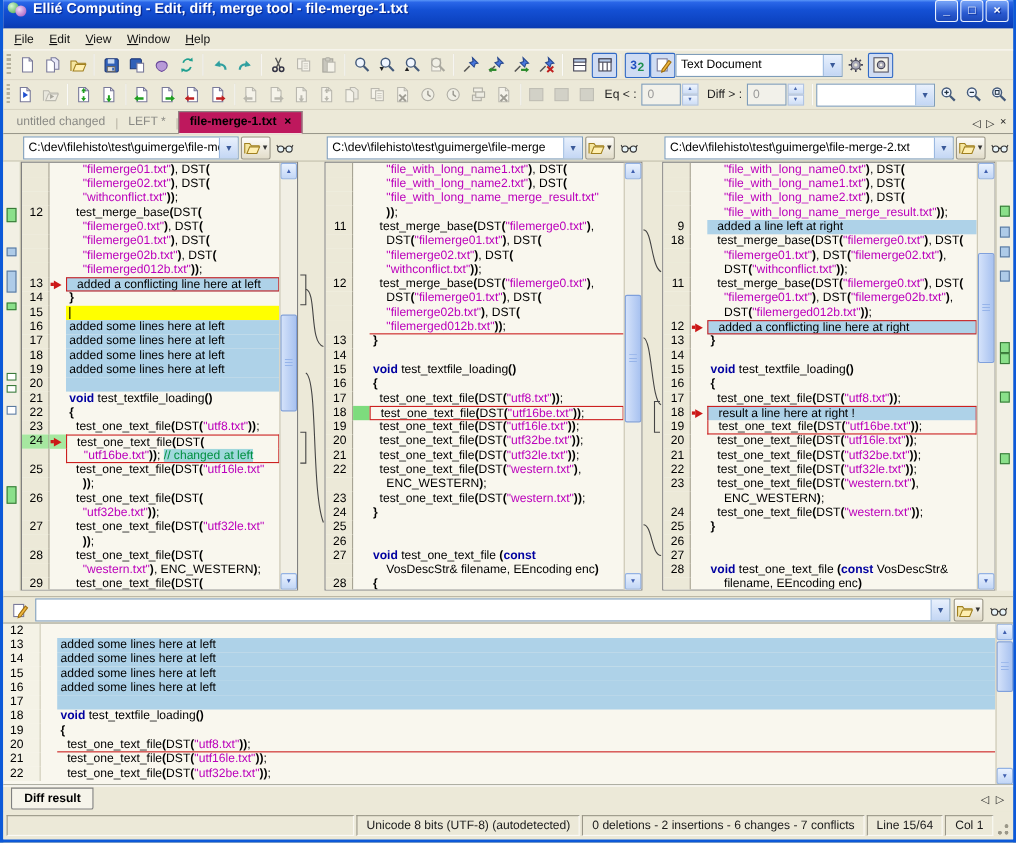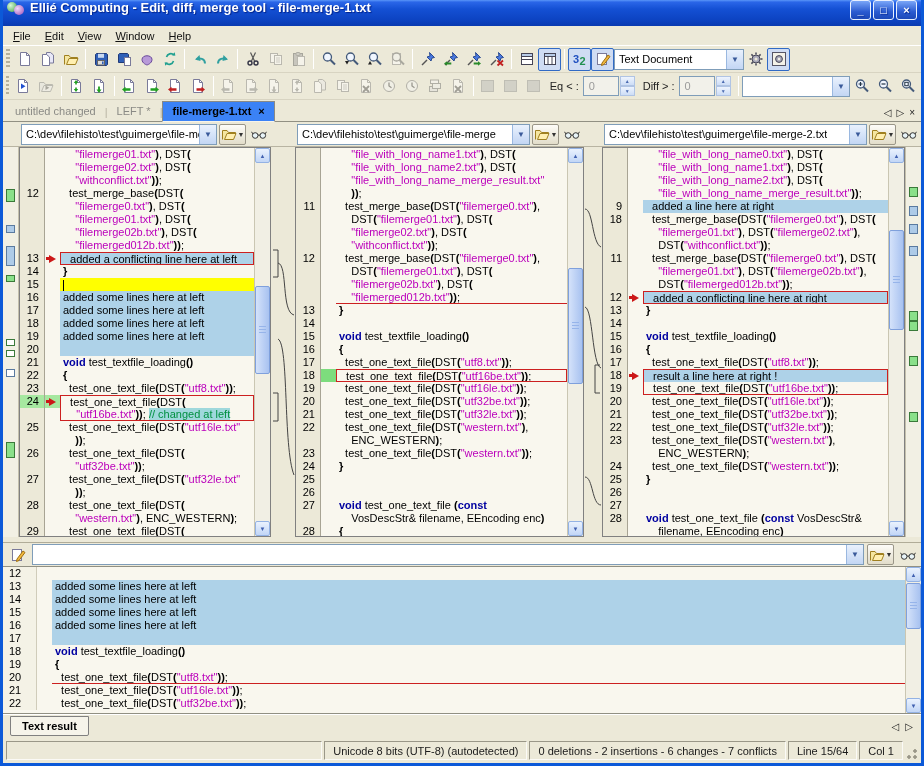--- a/index.html
+++ b/index.html
@@ -32,21 +32,21 @@
   .combo{height:21px;background:#fff;border:1px solid #7f9db9;display:flex;align-items:center;padding-left:4px;overflow:hidden;white-space:nowrap;}
   .combo .cbtn{margin-left:auto;width:17px;height:100%;flex:none;border-left:1px solid #9ab8e0;color:#3a5a9a;font-size:8px;
     background:linear-gradient(180deg,#e9f1fd,#c3d6f4);display:flex;align-items:center;justify-content:center;}
   .spinbox{display:flex;align-items:center;margin-right:4px;}
   .spinval{width:36px;height:20px;border:1px solid #7f9db9;background:#f2f1ea;color:#9a9a9a;display:flex;align-items:center;padding-left:5px;}
   .sarrs{width:15px;height:20px;display:flex;flex-direction:column;margin-left:1px;}
   .sarrs span{flex:1;border:1px solid #b0c4e4;background:linear-gradient(#eef4fe,#cdddf6);font-size:5px;color:#4a6ab0;display:flex;align-items:center;justify-content:center;}
   
   .tabbar{height:22px;flex:none;display:flex;align-items:flex-end;background:#ece9d8;border-bottom:1px solid #919083;padding-left:3px;}
   .tab{padding:3px 9px 4px;color:#8a8a85;white-space:nowrap;}
-  .tab.active{background:#3b82f6;border:1px solid #8a8a85;border-bottom:1px solid #f6f4ea;margin-bottom:-1px;font-weight:bold;color:#000;}
+  .tab.active{background:#be185d;border:1px solid #8a8a85;border-bottom:1px solid #f6f4ea;margin-bottom:-1px;font-weight:bold;color:#000;}
   .tabdiv{color:#b8b4a4;padding:3px 0;}
   .tabclose{margin-left:7px;font-weight:bold;}
   .tabctrls{margin-left:auto;display:flex;gap:5px;padding:3px 6px;color:#222;font-size:10px;}
   
   .pathrow{height:25px;flex:none;display:flex;align-items:center;background:#ece9d8;border-bottom:1px solid #b8b4a2;}
   .pspacer{flex:none;}
   .pathbox{display:flex;align-items:center;gap:2px;padding:0 2px;}
   .pathbox .combo{flex:1;}
   .smallbtn{width:27px;height:21px;flex:none;border:1px solid #9a96882;border:1px solid #9a9688;border-radius:2px;background:linear-gradient(#fdfcf8,#e2ddca);display:flex;align-items:center;justify-content:center;gap:1px;}
   .smallbtn .dar{font-size:7px;color:#333;}
@@ -355,21 +355,21 @@
         </span>
       </span>
       <span class="tbtn on">
         <span>
           <svg width="16" height="16" viewBox="0 0 16 16">
             <rect x="2.5" y="2.5" width="9" height="11" fill="#fff" stroke="#7a7a9a"></rect>
             <path d="M7 12l6-8 2 1.5-6 8-2.5 1z" fill="#f0b840" stroke="#a07010"></path>
           </svg>
         </span>
       </span>
-      <span class="combo" style="width: 130px;">
+      <span class="combo" style="width: 152px;">
         <span>Text Document</span>
         <span class="cbtn">▼</span>
       </span>
       <span class="tbtn">
         <span>
           <svg width="16" height="16" viewBox="0 0 16 16">
             <circle cx="8" cy="8" r="4" fill="#a8a8b8" stroke="#445"></circle>
             <circle cx="8" cy="8" r="1.5" fill="#ece9d8"></circle>
             <g stroke="#445" stroke-width="1.5">
               <line x1="8" y1="1.5" x2="8" y2="3.5"></line>
@@ -844,21 +844,21 @@
           <path d="M16 218h-5v28h5" fill="none" stroke="#444"></path>
           <path d="M1 330C9 330 8 358 17 358" fill="none" stroke="#444"></path>
         </svg>
       </div>
       <div class="panel pR">
         <div class="codewrap">
           <div class="row"><span class="gut"></span><span class="arr"></span><span class="txt">    <span class="str">"file_with_long_name0.txt"</span><b>)</b>, DST<b>(</b></span></div>
           <div class="row"><span class="gut"></span><span class="arr"></span><span class="txt">    <span class="str">"file_with_long_name1.txt"</span><b>)</b>, DST<b>(</b></span></div>
           <div class="row"><span class="gut"></span><span class="arr"></span><span class="txt">    <span class="str">"file_with_long_name2.txt"</span><b>)</b>, DST<b>(</b></span></div>
           <div class="row"><span class="gut"></span><span class="arr"></span><span class="txt">    <span class="str">"file_with_long_name_merge_result.txt"</span><b>)</b><b>)</b>;</span></div>
-          <div class="row"><span class="gut">9</span><span class="arr"></span><span class="txt selbg">  added a line here at right</span></div>
+          <div class="row"><span class="gut">9</span><span class="arr"></span><span class="txt selbg">  added a line left at right</span></div>
           <div class="row"><span class="gut">18</span><span class="arr"></span><span class="txt">  test_merge_base<b>(</b>DST<b>(</b><span class="str">"filemerge0.txt"</span><b>)</b>, DST<b>(</b></span></div>
           <div class="row"><span class="gut"></span><span class="arr"></span><span class="txt">    <span class="str">"filemerge01.txt"</span><b>)</b>, DST<b>(</b><span class="str">"filemerge02.txt"</span><b>)</b>,</span></div>
           <div class="row"><span class="gut"></span><span class="arr"></span><span class="txt">    DST<b>(</b><span class="str">"withconflict.txt"</span><b>)</b><b>)</b>;</span></div>
           <div class="row"><span class="gut">11</span><span class="arr"></span><span class="txt">  test_merge_base<b>(</b>DST<b>(</b><span class="str">"filemerge0.txt"</span><b>)</b>, DST<b>(</b></span></div>
           <div class="row"><span class="gut"></span><span class="arr"></span><span class="txt">    <span class="str">"filemerge01.txt"</span><b>)</b>, DST<b>(</b><span class="str">"filemerge02b.txt"</span><b>)</b>,</span></div>
           <div class="row"><span class="gut"></span><span class="arr"></span><span class="txt">    DST<b>(</b><span class="str">"filemerged012b.txt"</span><b>)</b><b>)</b>;</span></div>
           <div class="row"><span class="gut">12</span><span class="arr"><span class="rtail"></span><span class="rarw"></span></span><span class="txt selbg bdF">  added a conflicting line here at right</span></div>
           <div class="row"><span class="gut">13</span><span class="arr"></span><span class="txt"><b>}</b></span></div>
           <div class="row"><span class="gut">14</span><span class="arr"></span><span class="txt"></span></div>
           <div class="row"><span class="gut">15</span><span class="arr"></span><span class="txt"><span class="kw">void</span> test_textfile_loading<b>(</b><b>)</b></span></div>
@@ -950,21 +950,21 @@
       <div class="vsb">
         <span class="sbtn up">▲</span>
         <span class="sbtn dn">▼</span>
         <span class="thumb" style="top: 16px; height: 46px;">
           <span class="tgripline"></span>
         </span>
       </div>
     </div>
 
   <div class="rtabbar" id="rtabbar">
-      <span class="rtab"><span>Text result</span></span>
+      <span class="rtab"><span>Diff result</span></span>
       <span class="rtabctrls">
         <span>◁</span>
         <span>▷</span>
       </span>
     </div>
 
   <div class="statusbar" id="statusbar">
       <span class="seg fill"></span>
       <span class="seg">Unicode 8 bits (UTF-8) (autodetected)</span>
       <span class="seg">0 deletions - 2 insertions - 6 changes - 7 conflicts</span>

